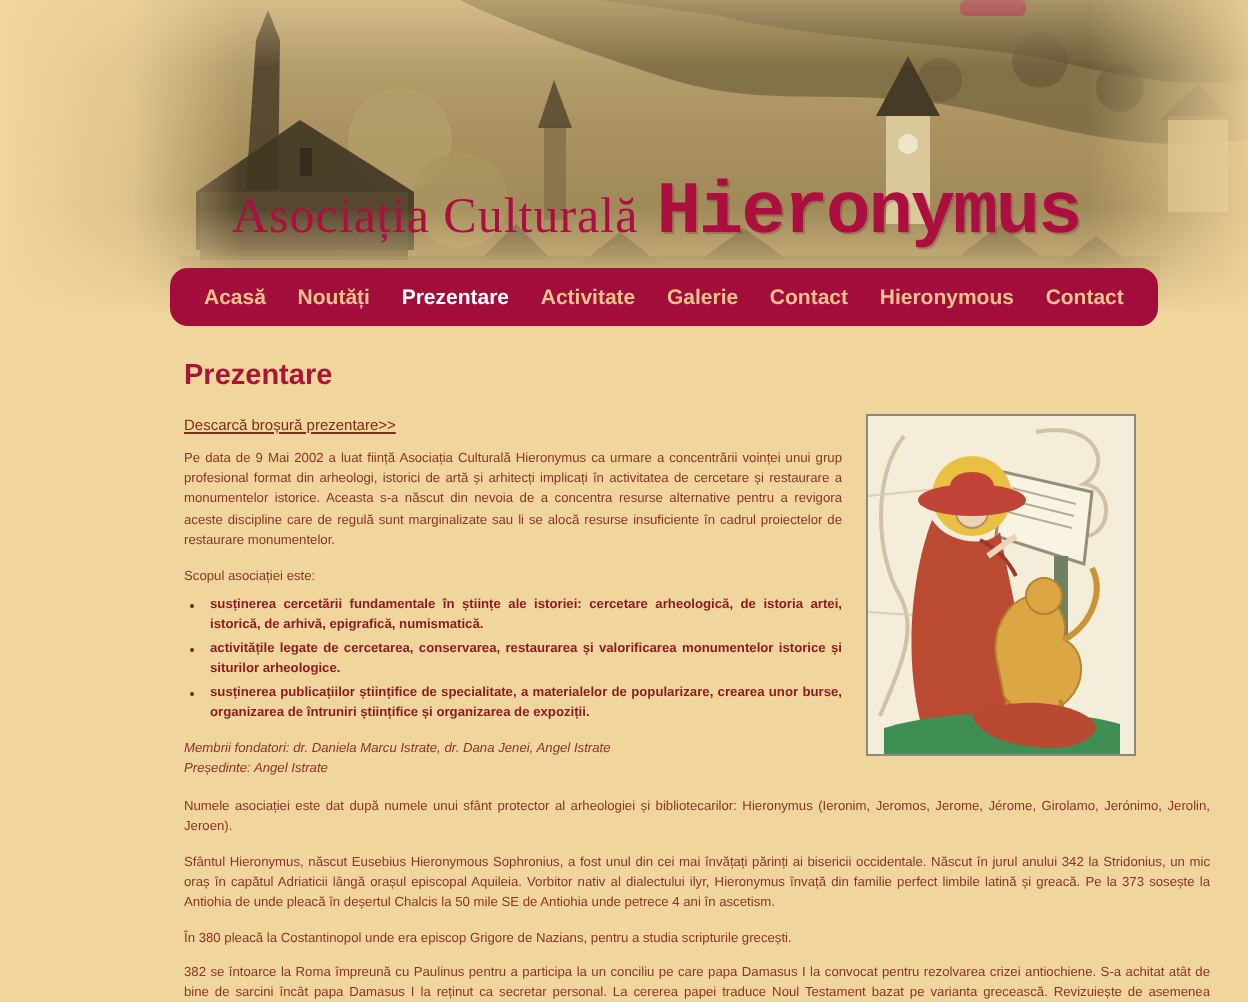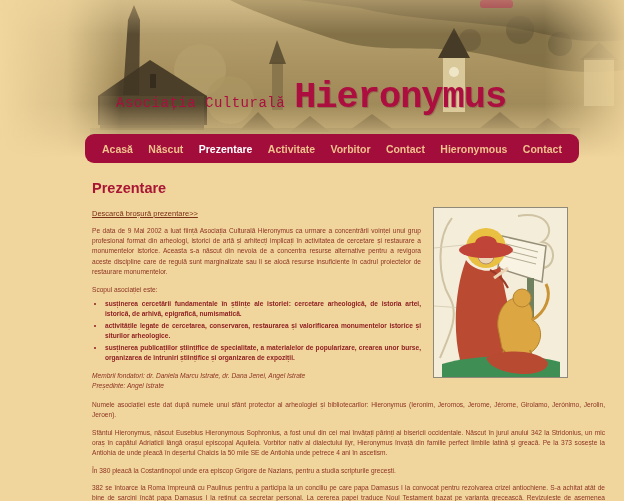--- a/index.html
+++ b/index.html
@@ -9,21 +9,21 @@
     font-family:"Liberation Sans",sans-serif;
   }
   
   .header{position:relative;width:624px;height:163px;}
   .photo{position:absolute;top:0;left:0;width:624px;height:158px;}
   .photo svg{display:block;width:624px;height:158px;}
   .site-title{
     position:absolute;left:116px;top:72px;z-index:2;white-space:nowrap;
     display:flex;align-items:baseline;gap:9px;color:#ac0f3f;
   }
-  .site-title .prefix{font-size:14px;letter-spacing:.5px;font-family:Liberation Mono, monospace;margin-top:23px;}
+  .site-title .prefix{font-size:25px;letter-spacing:.5px;font-family:Liberation Serif, serif;margin-top:23px;}
   .site-title .brand{
     font-size:37px;font-weight:bold;font-family:Liberation Mono, monospace;
     letter-spacing:-1px;text-shadow:1px 1px 0 rgba(90,20,40,.25);
   }
   
   .nav{
     position:absolute;left:85px;top:134px;width:494px;height:29px;z-index:3;
     background:#a30d3c;border-radius:9px;
     display:flex;align-items:center;justify-content:space-between;
     padding:0 17px;box-sizing:border-box;
@@ -134,24 +134,24 @@
       <rect x="0" y="0" width="624" height="34" fill="url(#gFadeT)"></rect>
       <rect x="0" y="104" width="624" height="54" fill="url(#gFadeB)"></rect>
     </svg>
   </div>
   <div class="site-title">
     <span class="prefix">Asociația Culturală</span>
     <span class="brand">Hieronymus</span>
   </div>
   <div class="nav">
     <a>Acasă</a>
-    <a>Născut</a>
+    <a>Noutăți</a>
     <a class="active">Prezentare</a>
     <a>Activitate</a>
-    <a>Vorbitor</a>
+    <a>Galerie</a>
     <a>Contact</a>
     <a>Hieronymous</a>
     <a>Contact</a>
   </div>
 </div>
 
 <div class="content">
   <h1 class="page-heading">Prezentare</h1>
   <a class="download">Descarcă broșură prezentare&gt;&gt;</a>
 

